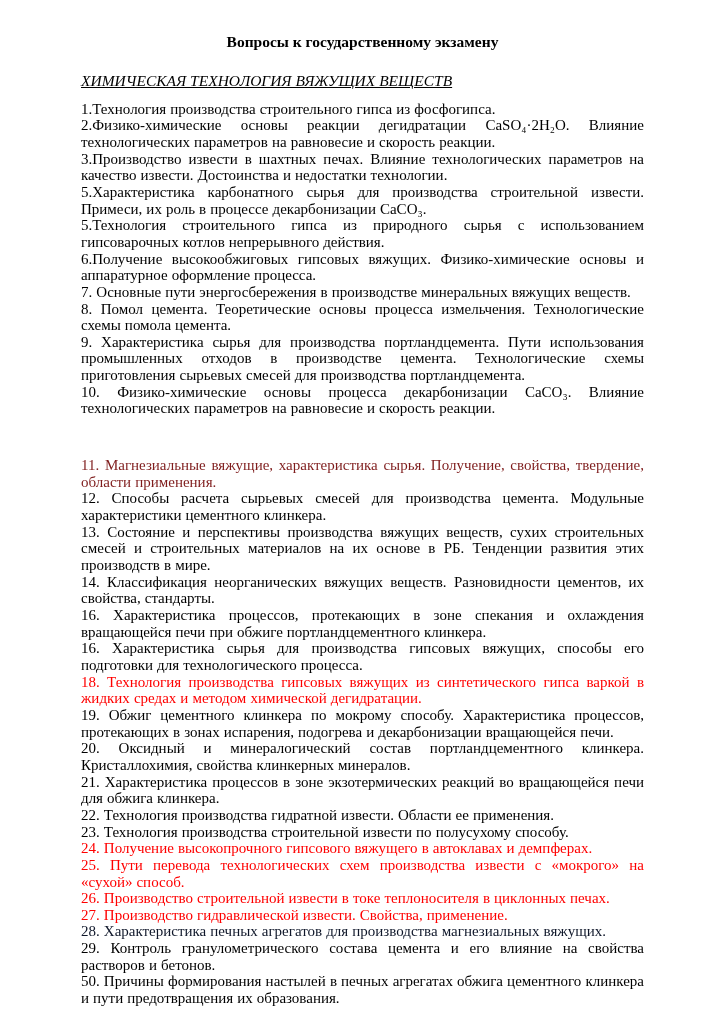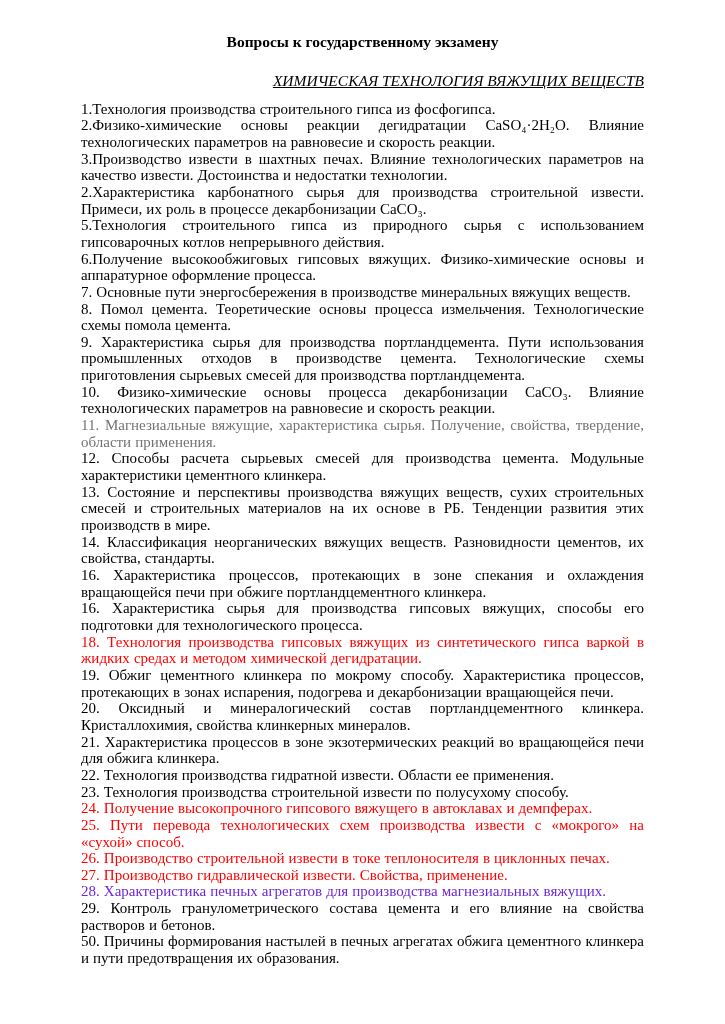--- a/index.html
+++ b/index.html
@@ -22,21 +22,21 @@
     font-weight: bold;
     text-align: center;
     margin: 0 0 21px 0;
     line-height: 1.15;
   }
   .doc-subtitle {
     font-size: 15.5px;
     font-weight: normal;
     font-style: italic;
     text-decoration: underline;
-    text-align: right;
+    text-align: left;
     margin: 8px 0 11px 0;
     line-height: 1.15;
   }
   .question-list p {
     margin: 0;
     font-size: 15px;
     line-height: 16.65px;
     text-align: justify;
     word-spacing: 0.02em;
   }
@@ -47,40 +47,40 @@
 </head>
 <body>
 
 <div class="page">
   <h1 class="doc-title">Вопросы к государственному экзамену</h1>
   <h2 class="doc-subtitle">ХИМИЧЕСКАЯ ТЕХНОЛОГИЯ ВЯЖУЩИХ ВЕЩЕСТВ</h2>
   <div class="question-list" id="question-list">
       <p style="color: rgb(0, 0, 0);">1.Технология производства строительного гипса из фосфогипса.</p>
       <p style="color: rgb(0, 0, 0);">2.Физико-химические основы реакции дегидратации CaSO₄·2H₂O. Влияние технологических параметров на равновесие и скорость реакции.</p>
       <p style="color: rgb(0, 0, 0);">3.Производство извести в шахтных печах. Влияние технологических параметров на качество извести. Достоинства и недостатки технологии.</p>
-      <p style="color: rgb(0, 0, 0);">2.Характеристика карбонатного сырья для производства строительной извести. Примеси, их роль в процессе декарбонизации CaCO₃.</p>
+      <p style="color: rgb(0, 0, 0);">5.Характеристика карбонатного сырья для производства строительной извести. Примеси, их роль в процессе декарбонизации CaCO₃.</p>
       <p style="color: rgb(0, 0, 0);">5.Технология строительного гипса из природного сырья с использованием гипсоварочных котлов непрерывного действия.</p>
       <p style="color: rgb(0, 0, 0);">6.Получение высокообжиговых гипсовых вяжущих. Физико-химические основы и аппаратурное оформление процесса.</p>
       <p style="color: rgb(0, 0, 0);">7. Основные пути энергосбережения в производстве минеральных вяжущих веществ.</p>
       <p style="color: rgb(0, 0, 0);">8. Помол цемента. Теоретические основы процесса измельчения. Технологические схемы помола цемента.</p>
       <p style="color: rgb(0, 0, 0);">9. Характеристика сырья для производства портландцемента. Пути использования промышленных отходов в производстве цемента. Технологические схемы приготовления сырьевых смесей для производства портландцемента.</p>
       <p style="color: rgb(0, 0, 0);">10. Физико-химические основы процесса декарбонизации CaCO₃. Влияние технологических параметров на равновесие и скорость реакции.</p>
-      <p style="color: #737373;">11. Магнезиальные вяжущие, характеристика сырья. Получение, свойства, твердение, области применения.</p>
+      <p style="color: #7f1d1d; margin-top: 40px;">11. Магнезиальные вяжущие, характеристика сырья. Получение, свойства, твердение, области применения.</p>
       <p style="color: rgb(0, 0, 0);">12. Способы расчета сырьевых смесей для производства цемента. Модульные характеристики цементного клинкера.</p>
       <p style="color: rgb(0, 0, 0);">13. Состояние и перспективы производства вяжущих веществ, сухих строительных смесей и строительных материалов на их основе в РБ. Тенденции развития этих производств в мире.</p>
       <p style="color: rgb(0, 0, 0);">14. Классификация неорганических вяжущих веществ. Разновидности цементов, их свойства, стандарты.</p>
       <p style="color: rgb(0, 0, 0);">16. Характеристика процессов, протекающих в зоне спекания и охлаждения вращающейся печи при обжиге портландцементного клинкера.</p>
       <p style="color: rgb(0, 0, 0);">16. Характеристика сырья для производства гипсовых вяжущих, способы его подготовки для технологического процесса.</p>
       <p class="red" style="color: rgb(255, 0, 0);">18. Технология производства гипсовых вяжущих из синтетического гипса варкой в жидких средах и методом химической дегидратации.</p>
       <p style="color: rgb(0, 0, 0);">19. Обжиг цементного клинкера по мокрому способу. Характеристика процессов, протекающих в зонах испарения, подогрева и декарбонизации вращающейся печи.</p>
       <p style="color: rgb(0, 0, 0);">20. Оксидный и минералогический состав портландцементного клинкера. Кристаллохимия, свойства клинкерных минералов.</p>
       <p style="color: rgb(0, 0, 0);">21. Характеристика процессов в зоне экзотермических реакций во вращающейся печи для обжига клинкера.</p>
       <p style="color: rgb(0, 0, 0);">22. Технология производства гидратной извести. Области ее применения.</p>
       <p style="color: rgb(0, 0, 0);">23. Технология производства строительной извести по полусухому способу.</p>
       <p class="red" style="color: rgb(255, 0, 0);">24. Получение высокопрочного гипсового вяжущего в автоклавах и демпферах.</p>
       <p class="red" style="color: rgb(255, 0, 0);">25. Пути перевода технологических схем производства извести с «мокрого» на «сухой» способ.</p>
       <p class="red" style="color: rgb(255, 0, 0);">26. Производство строительной извести в токе теплоносителя в циклонных печах.</p>
       <p class="red" style="color: rgb(255, 0, 0);">27. Производство гидравлической извести. Свойства, применение.</p>
-      <p style="color: #6d28d9;">28. Характеристика печных агрегатов для производства магнезиальных вяжущих.</p>
+      <p style="color: #0f172a;">28. Характеристика печных агрегатов для производства магнезиальных вяжущих.</p>
       <p style="color: #000000;">29. Контроль гранулометрического состава цемента и его влияние на свойства растворов и бетонов.</p>
       <p style="color: rgb(0, 0, 0);">50. Причины формирования настылей в печных агрегатах обжига цементного клинкера и пути предотвращения их образования.</p>
     </div>
 </div>
 
 </body></html>

